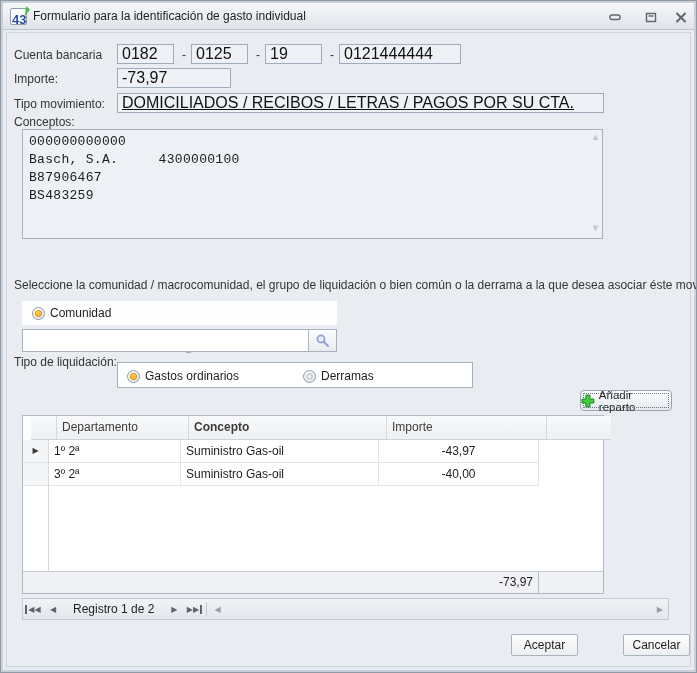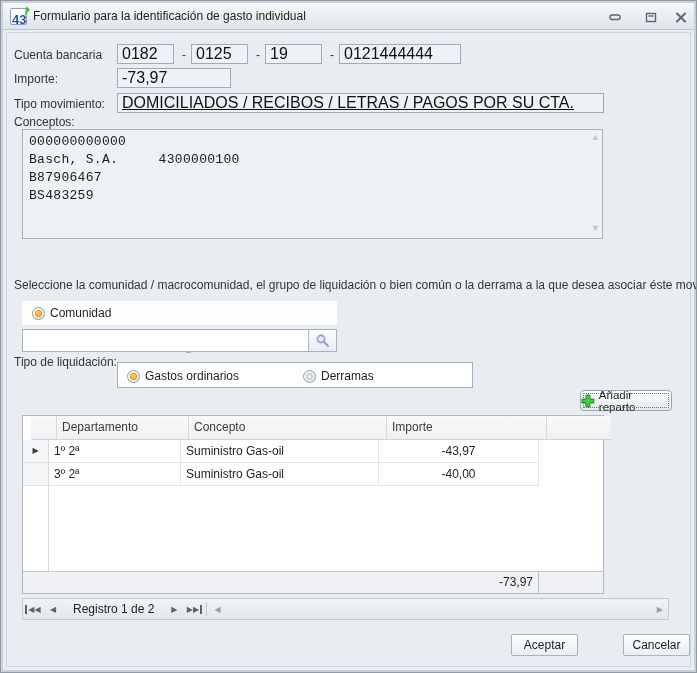--- a/index.html
+++ b/index.html
@@ -70,21 +70,21 @@
   .add-btn::after{content:"";position:absolute;left:2px;top:2px;right:2px;bottom:2px;border:1px dotted #6d7680;}
   .add-btn span{font-size:11.5px;color:#1e1e1e;}
 
   
   .grid{position:absolute;left:15px;top:382px;width:582px;height:179px;background:#fff;border:1px solid #b0b8c0;}
   .grid-header{position:absolute;left:8px;top:0;width:100%;height:24px;display:flex;
     background:linear-gradient(#f8f9fa,#eef0f3);border-bottom:1px solid #cfd4d9;}
   .hcell{height:100%;line-height:23px;padding:0 5px;color:#3c3c3c;border-right:1px solid #d6dadf;overflow:hidden;}
   .hc-ind{width:26px;padding:0;}
   .hc-dep{width:132px;}
-  .hc-con{width:198px;}
+  .hc-con{width:198px;font-weight:bold;}
   .hc-imp{width:160px;}
   .hc-empty{flex:1;border-right:none;}
   .grid-row{position:absolute;left:0;width:516px;height:23px;display:flex;background:#fff;}
   .row-1{top:24px;}.row-2{top:47px;}
   .cell{height:100%;line-height:22px;padding:0 5px;border-right:1px solid #e2e5e8;border-bottom:1px solid #e2e5e8;overflow:hidden;}
   .c-ind{width:26px;padding:0;background:#f4f5f7;border-right:1px solid #d6dadf;
     display:flex;align-items:center;justify-content:center;font-size:8px;color:#3b3b3b;}
   .c-dep{width:132px;}
   .c-con{width:198px;}
   .c-imp{width:160px;text-align:center;}

